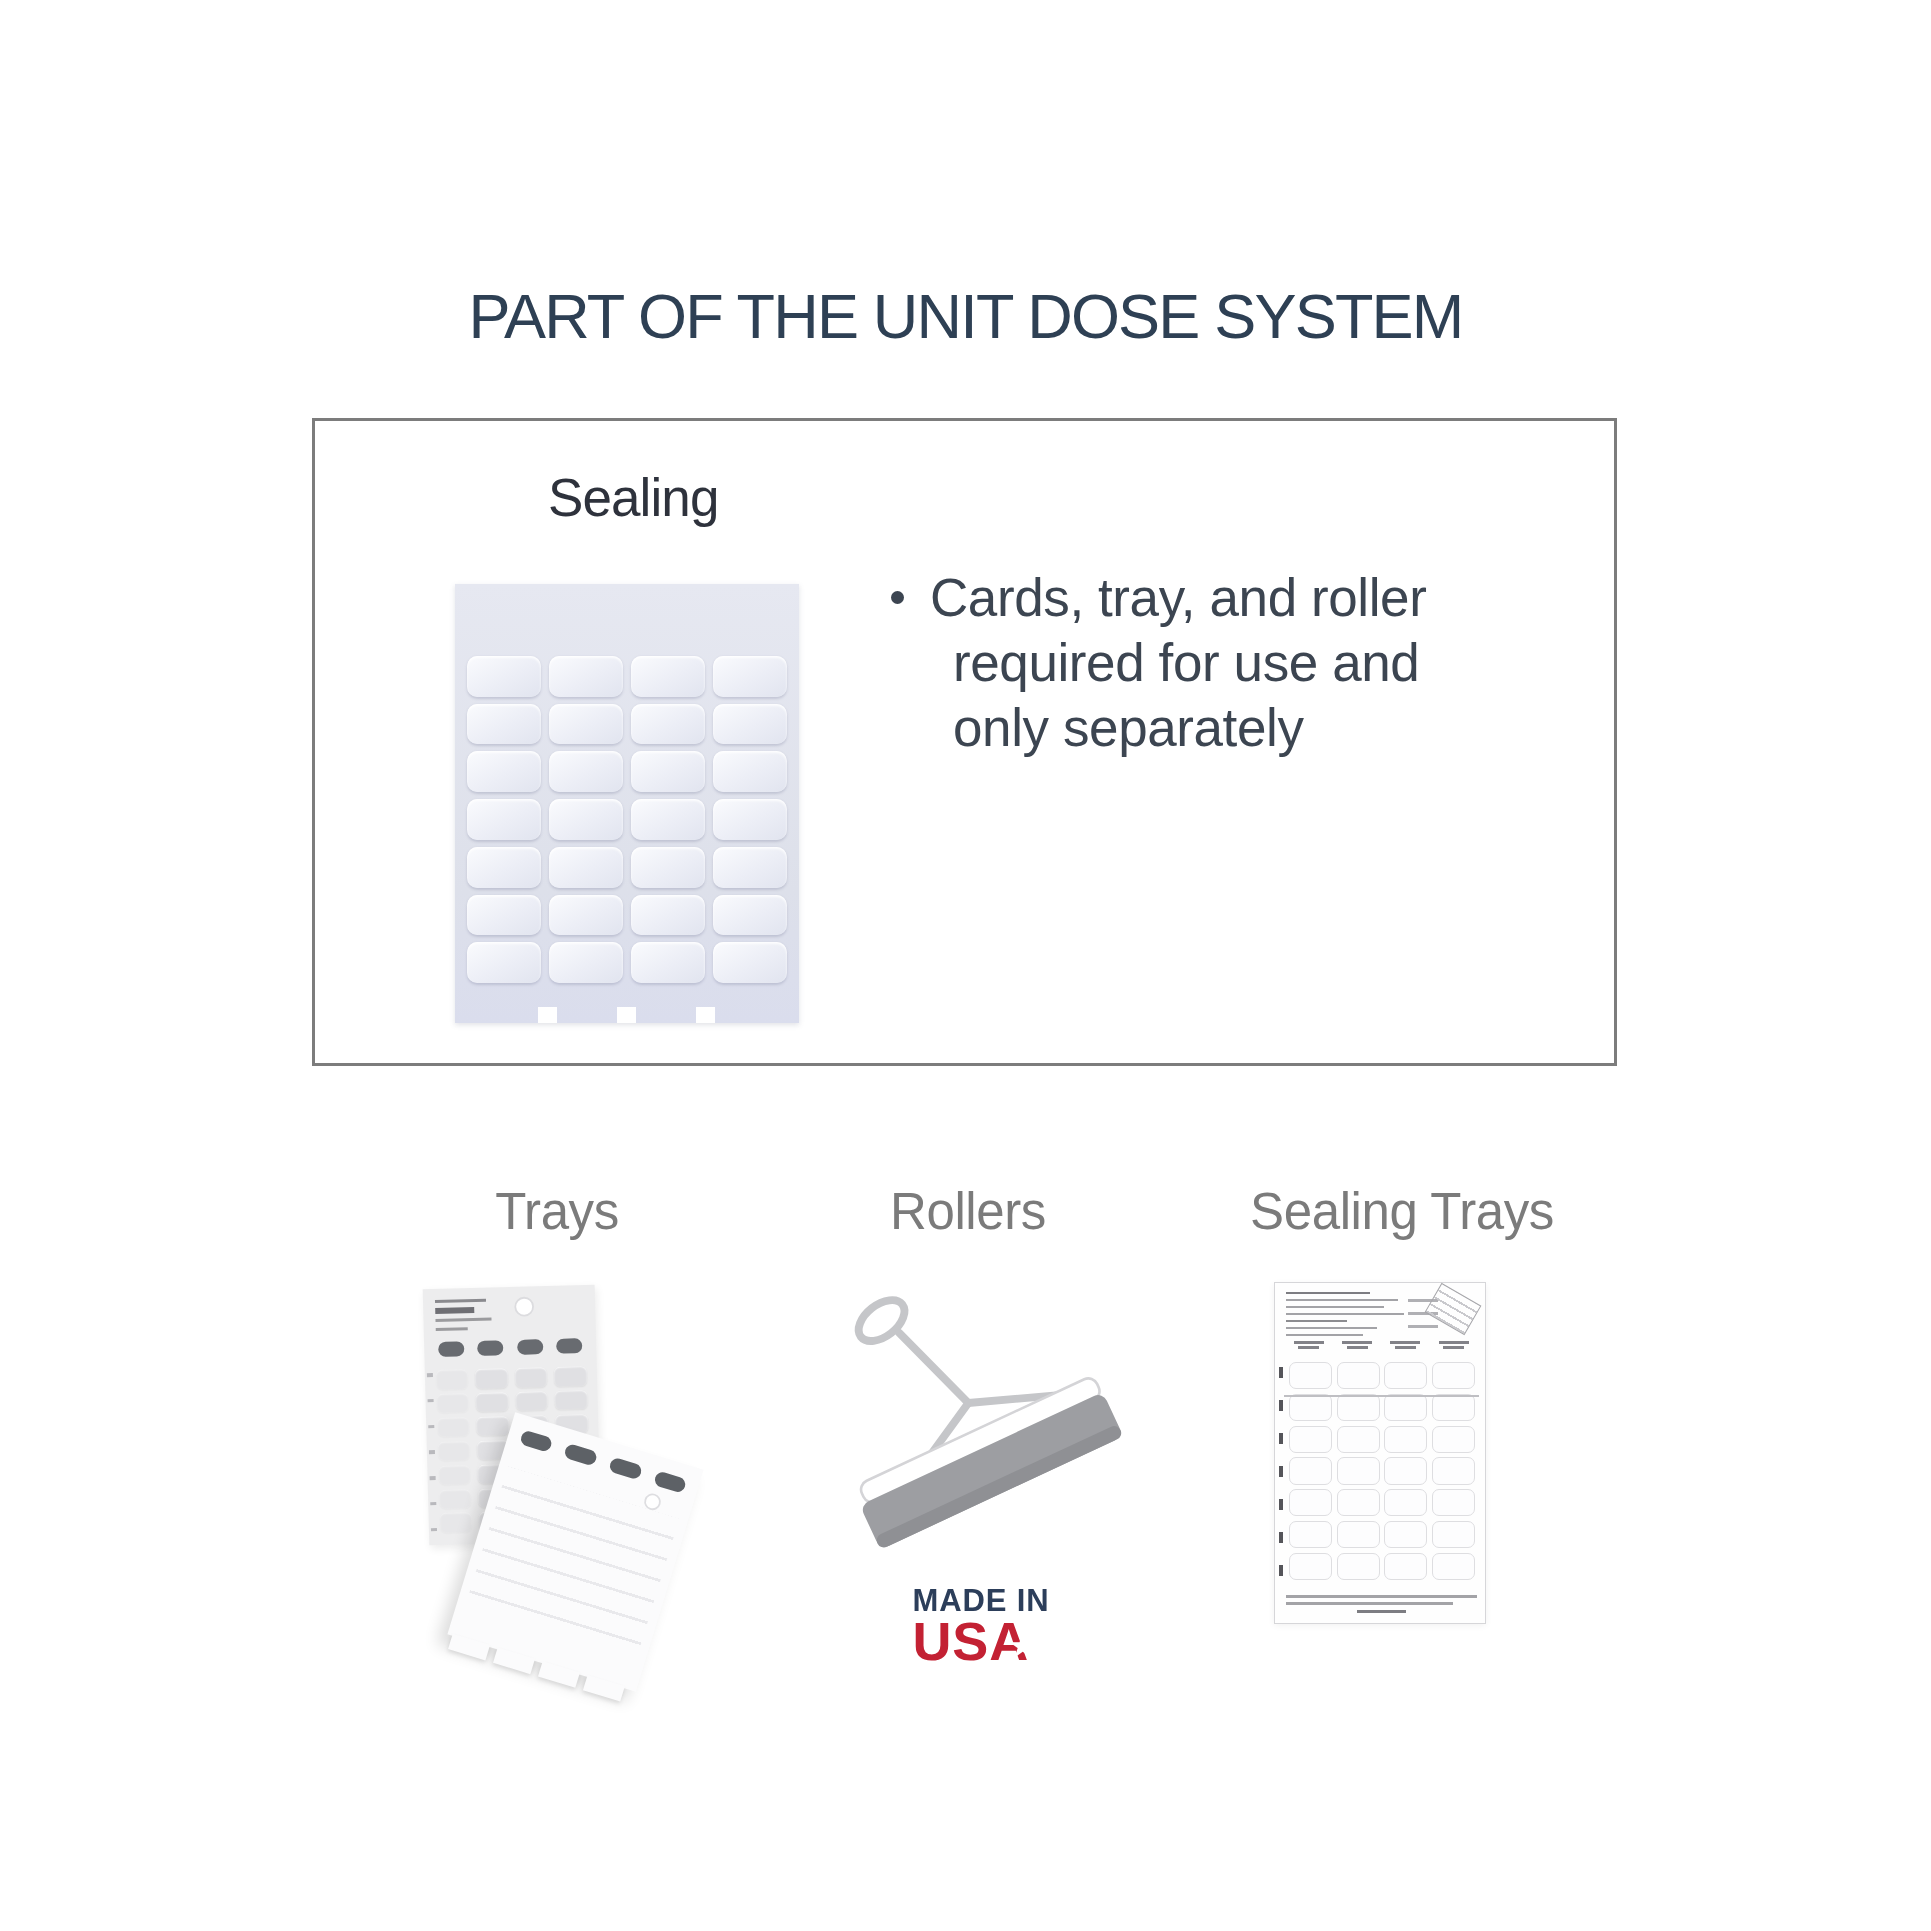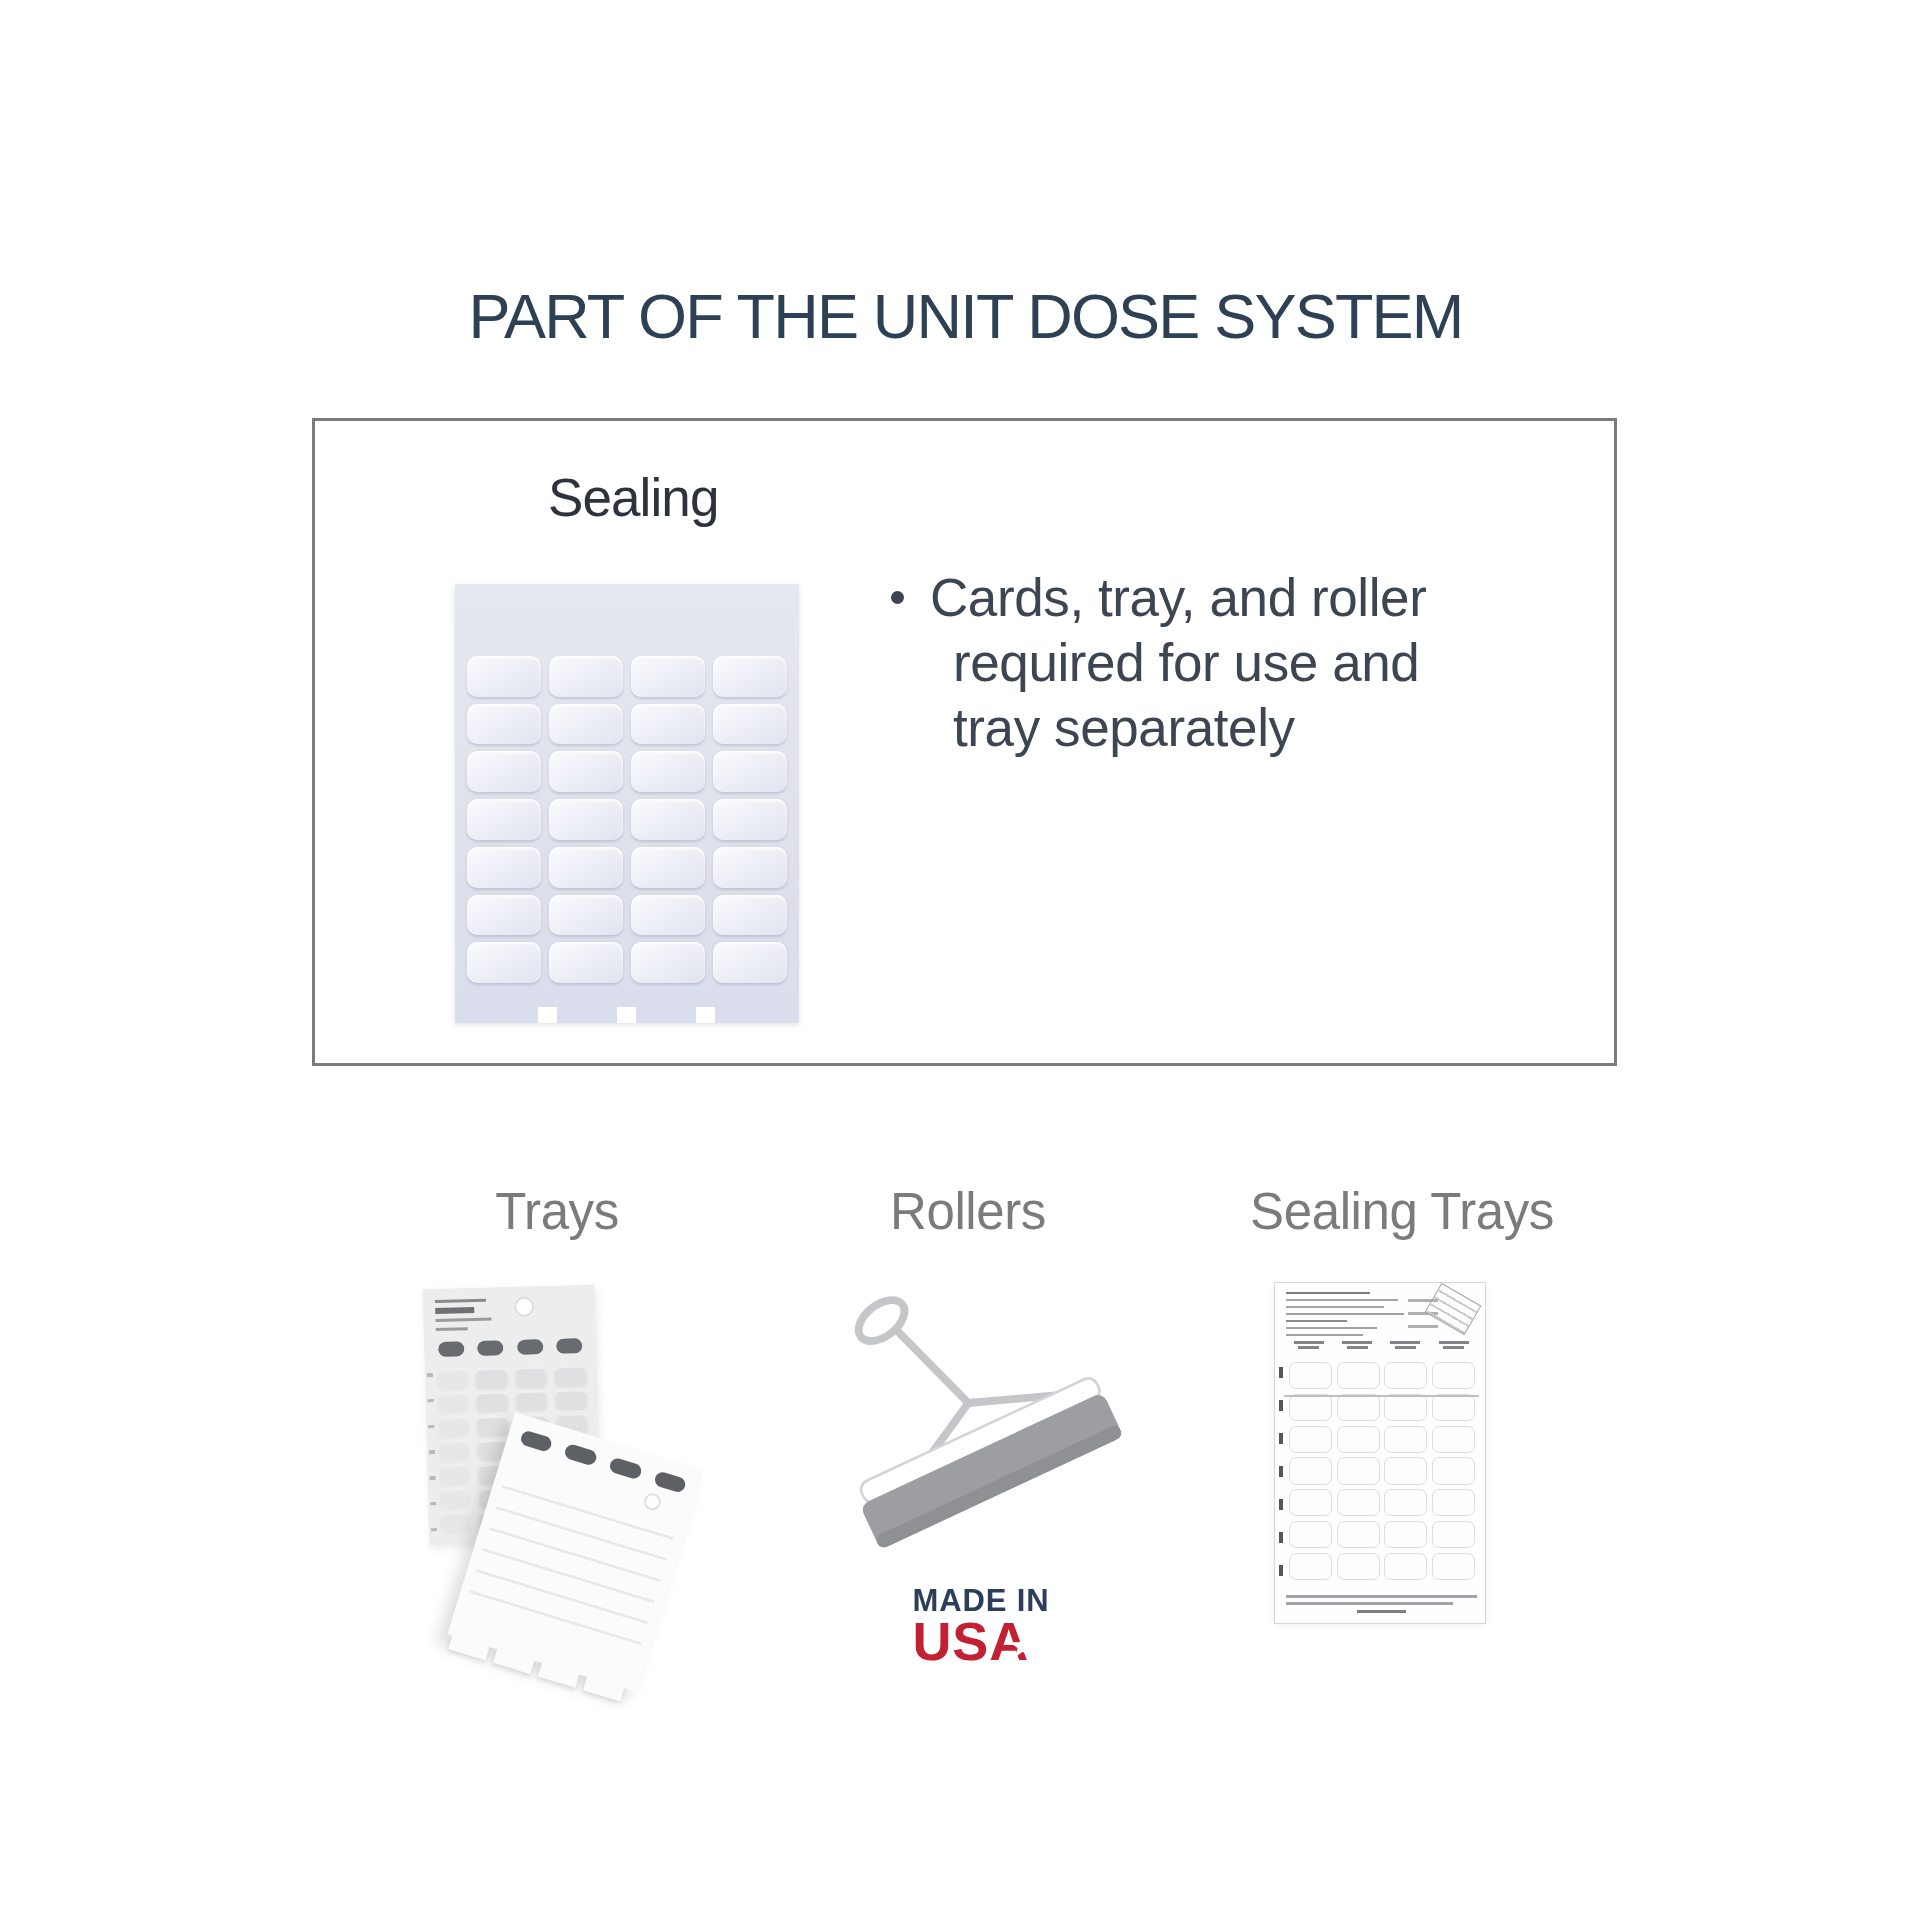--- a/index.html
+++ b/index.html
@@ -170,21 +170,21 @@
       <div class="notch n2"></div>
       <div class="notch n3"></div>
     </div>
 
     <div class="bullets">
       <div class="bullet">
         <span class="dot"></span>
         <div class="btext">
           <span class="bl">Cards, tray, and roller</span>
           <span class="bl cont">required for use and</span>
-          <span class="bl cont">tray separately</span>
+          <span class="bl cont">only separately</span>
         </div>
       </div>
     </div>
   </div>
 
   <div class="col-label" style="left:557px">Trays</div>
   <div class="col-label" style="left:968px">Rollers</div>
   <div class="col-label" style="left:1402px">Sealing Trays</div>
 
   <div class="cards-art">

